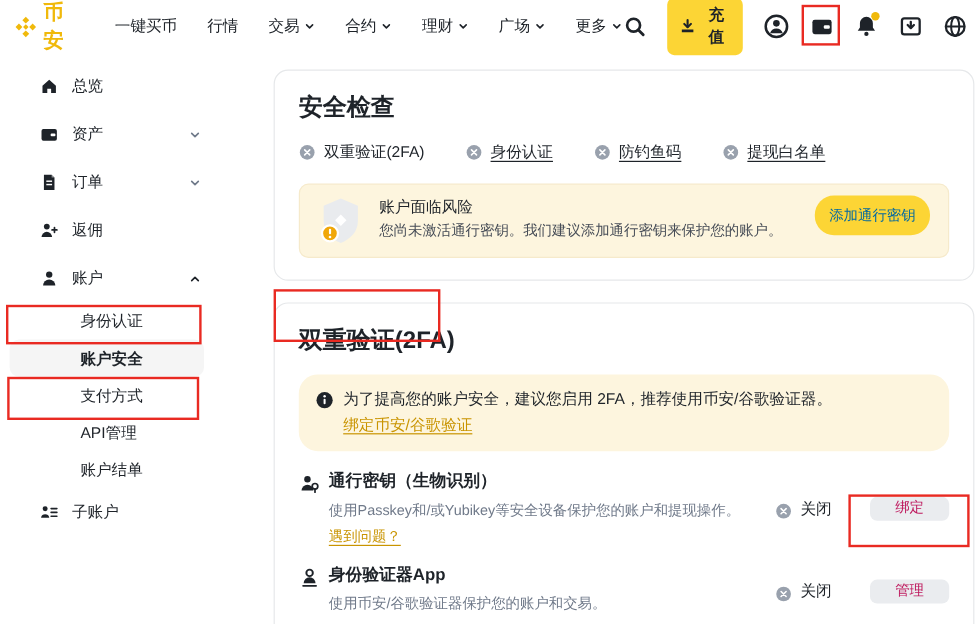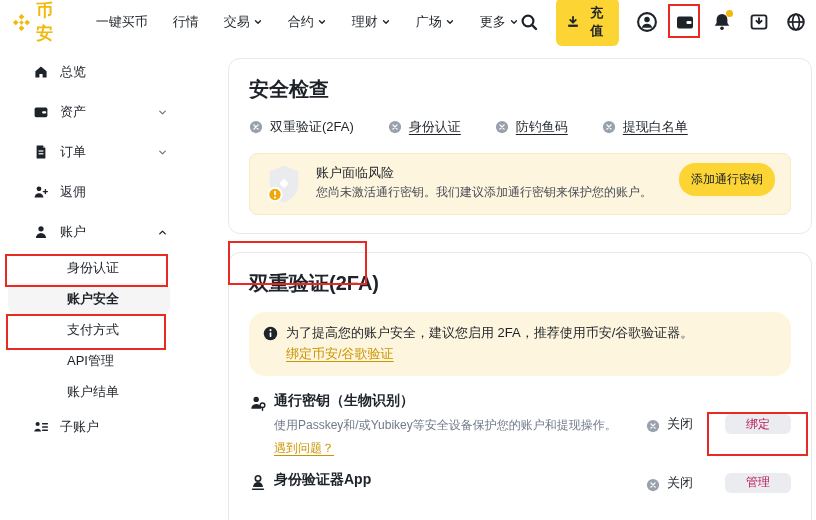--- a/index.html
+++ b/index.html
@@ -39,21 +39,21 @@
   .check-row { display:flex; align-items:center; gap:34px; font-size:13px; margin-bottom:17px; }
   .check-item { display:flex; align-items:center; gap:7px; cursor:pointer; }
   .check-item.linked .lbl { text-decoration:underline; text-underline-offset:3px; }
 
   .alert-box { background:#FDF5DE; border:1px solid #F6EACB; border-radius:8px;
     padding:9px 15px; display:flex; align-items:flex-start; gap:13px; }
   .alert-texts { font-size:12px; color:#474D57; line-height:1.55; }
   .alert-title { font-size:13px; color:#1E2329; font-weight:500; }
   .yellow-btn { margin-left:auto; background:#FCD535; border:none; border-radius:16px;
     padding:8px 12px; font-size:12px; font-weight:500; cursor:pointer; white-space:nowrap;
-    font-family:inherit; color:#0f172a; }
+    font-family:inherit; color:#0369a1; }
 
   .card2 { margin-top:18px; padding-bottom:40px; }
   .notice-box { background:#FDF5DE; border-radius:16px; padding:11px 14px; display:flex; gap:8px;
     font-size:13px; line-height:1.6; }
   .gold-link { color:#C99400; text-decoration:underline; text-underline-offset:3px; cursor:pointer;
     font-size:12px; }
   .notice-box .gold-link { font-size:13px; }
 
   .tfa-row { display:flex; gap:7px; margin-top:16px; }
   .tfa-row + .tfa-row { margin-top:14px; }
@@ -398,20 +398,21 @@
     <div class="tfa-row">
       <span class="row-icon">
         <svg width="18" height="18" viewBox="0 0 20 20">
             <circle cx="10" cy="6" r="3" fill="none" stroke="#1E2329" stroke-width="1.8"></circle>
             <path d="M4.5 15.5a5.5 5.5 0 0 1 11 0z" fill="#1E2329"></path>
             <path d="M4 18h12" stroke="#1E2329" stroke-width="1.7" stroke-linecap="round"></path>
           </svg>
       </span>
       <div class="row-main">
         <div class="row-title">身份验证器App</div>
+        <div class="row-desc">使用币安/谷歌验证器保护您的账户和交易。</div>
       </div>
       <div class="row-status">
         <span>
             <svg width="14" height="14" viewBox="0 0 16 16">
               <circle cx="8" cy="8" r="7" fill="#99A1AD"></circle>
               <path d="M5.6 5.6l4.8 4.8M10.4 5.6l-4.8 4.8" stroke="#fff" stroke-width="1.5" stroke-linecap="round"></path>
             </svg>
           </span>
         <span>关闭</span>
       </div>

